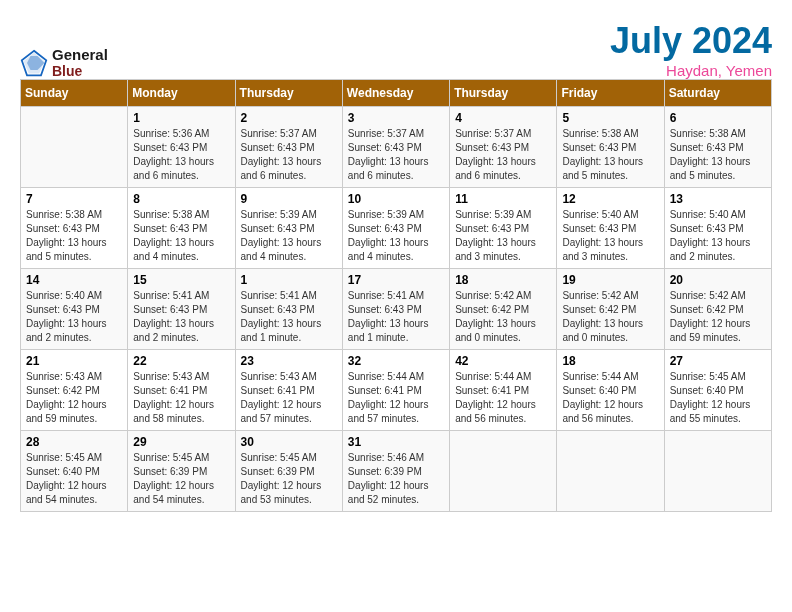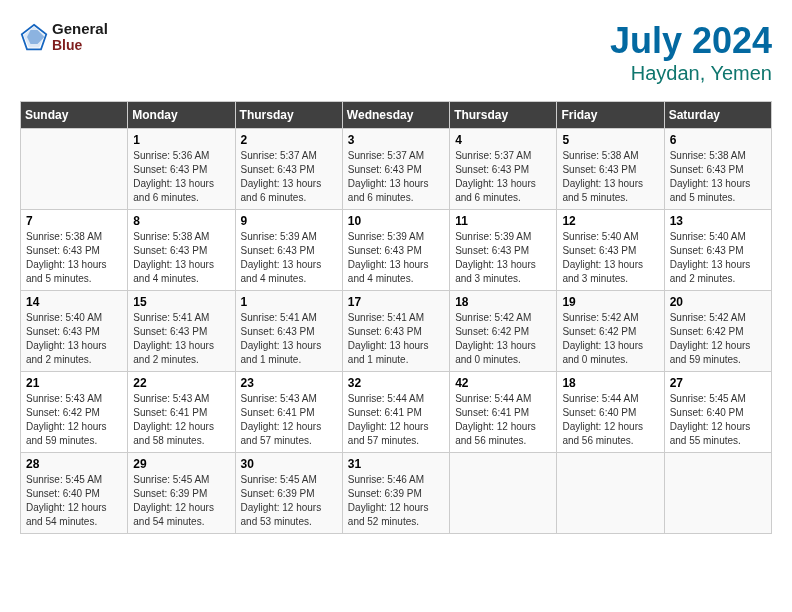--- a/index.html
+++ b/index.html
@@ -6,51 +6,50 @@
     body {
       font-family: Arial, sans-serif;
       background: #fff;
       width: 792px;
       min-height: 612px;
       padding: 20px;
     }
     .header {
       display: flex;
       justify-content: space-between;
-      align-items: flex-start;
-      margin-bottom: 16px;
+      align-items: flex-end;
     }
     .logo {
       display: flex;
       align-items: center;
       gap: 4px;
     }
     .logo-icon {
       width: 28px;
       height: 28px;
     }
     .title-block {
       text-align: right;
     }
     .month-title {
       font-size: 36px;
       font-weight: bold;
       color: #0369a1;
     }
     .location-title {
-      font-size: 20px;
-      color: #0f766e;
+      font-size: 15px;
+      color: #ec4899;
     }
     table {
       width: 100%;
       border-collapse: collapse;
       font-size: 11px;
     }
     thead tr th {
-      background-color: #404040;
+      background-color: #a16207;
       color: #fff;
       padding: 6px 4px;
       text-align: left;
       font-size: 12px;
       font-weight: bold;
       border: 1px solid #ccc;
     }
     tbody tr td {
       border: 1px solid #ccc;
       vertical-align: top;

